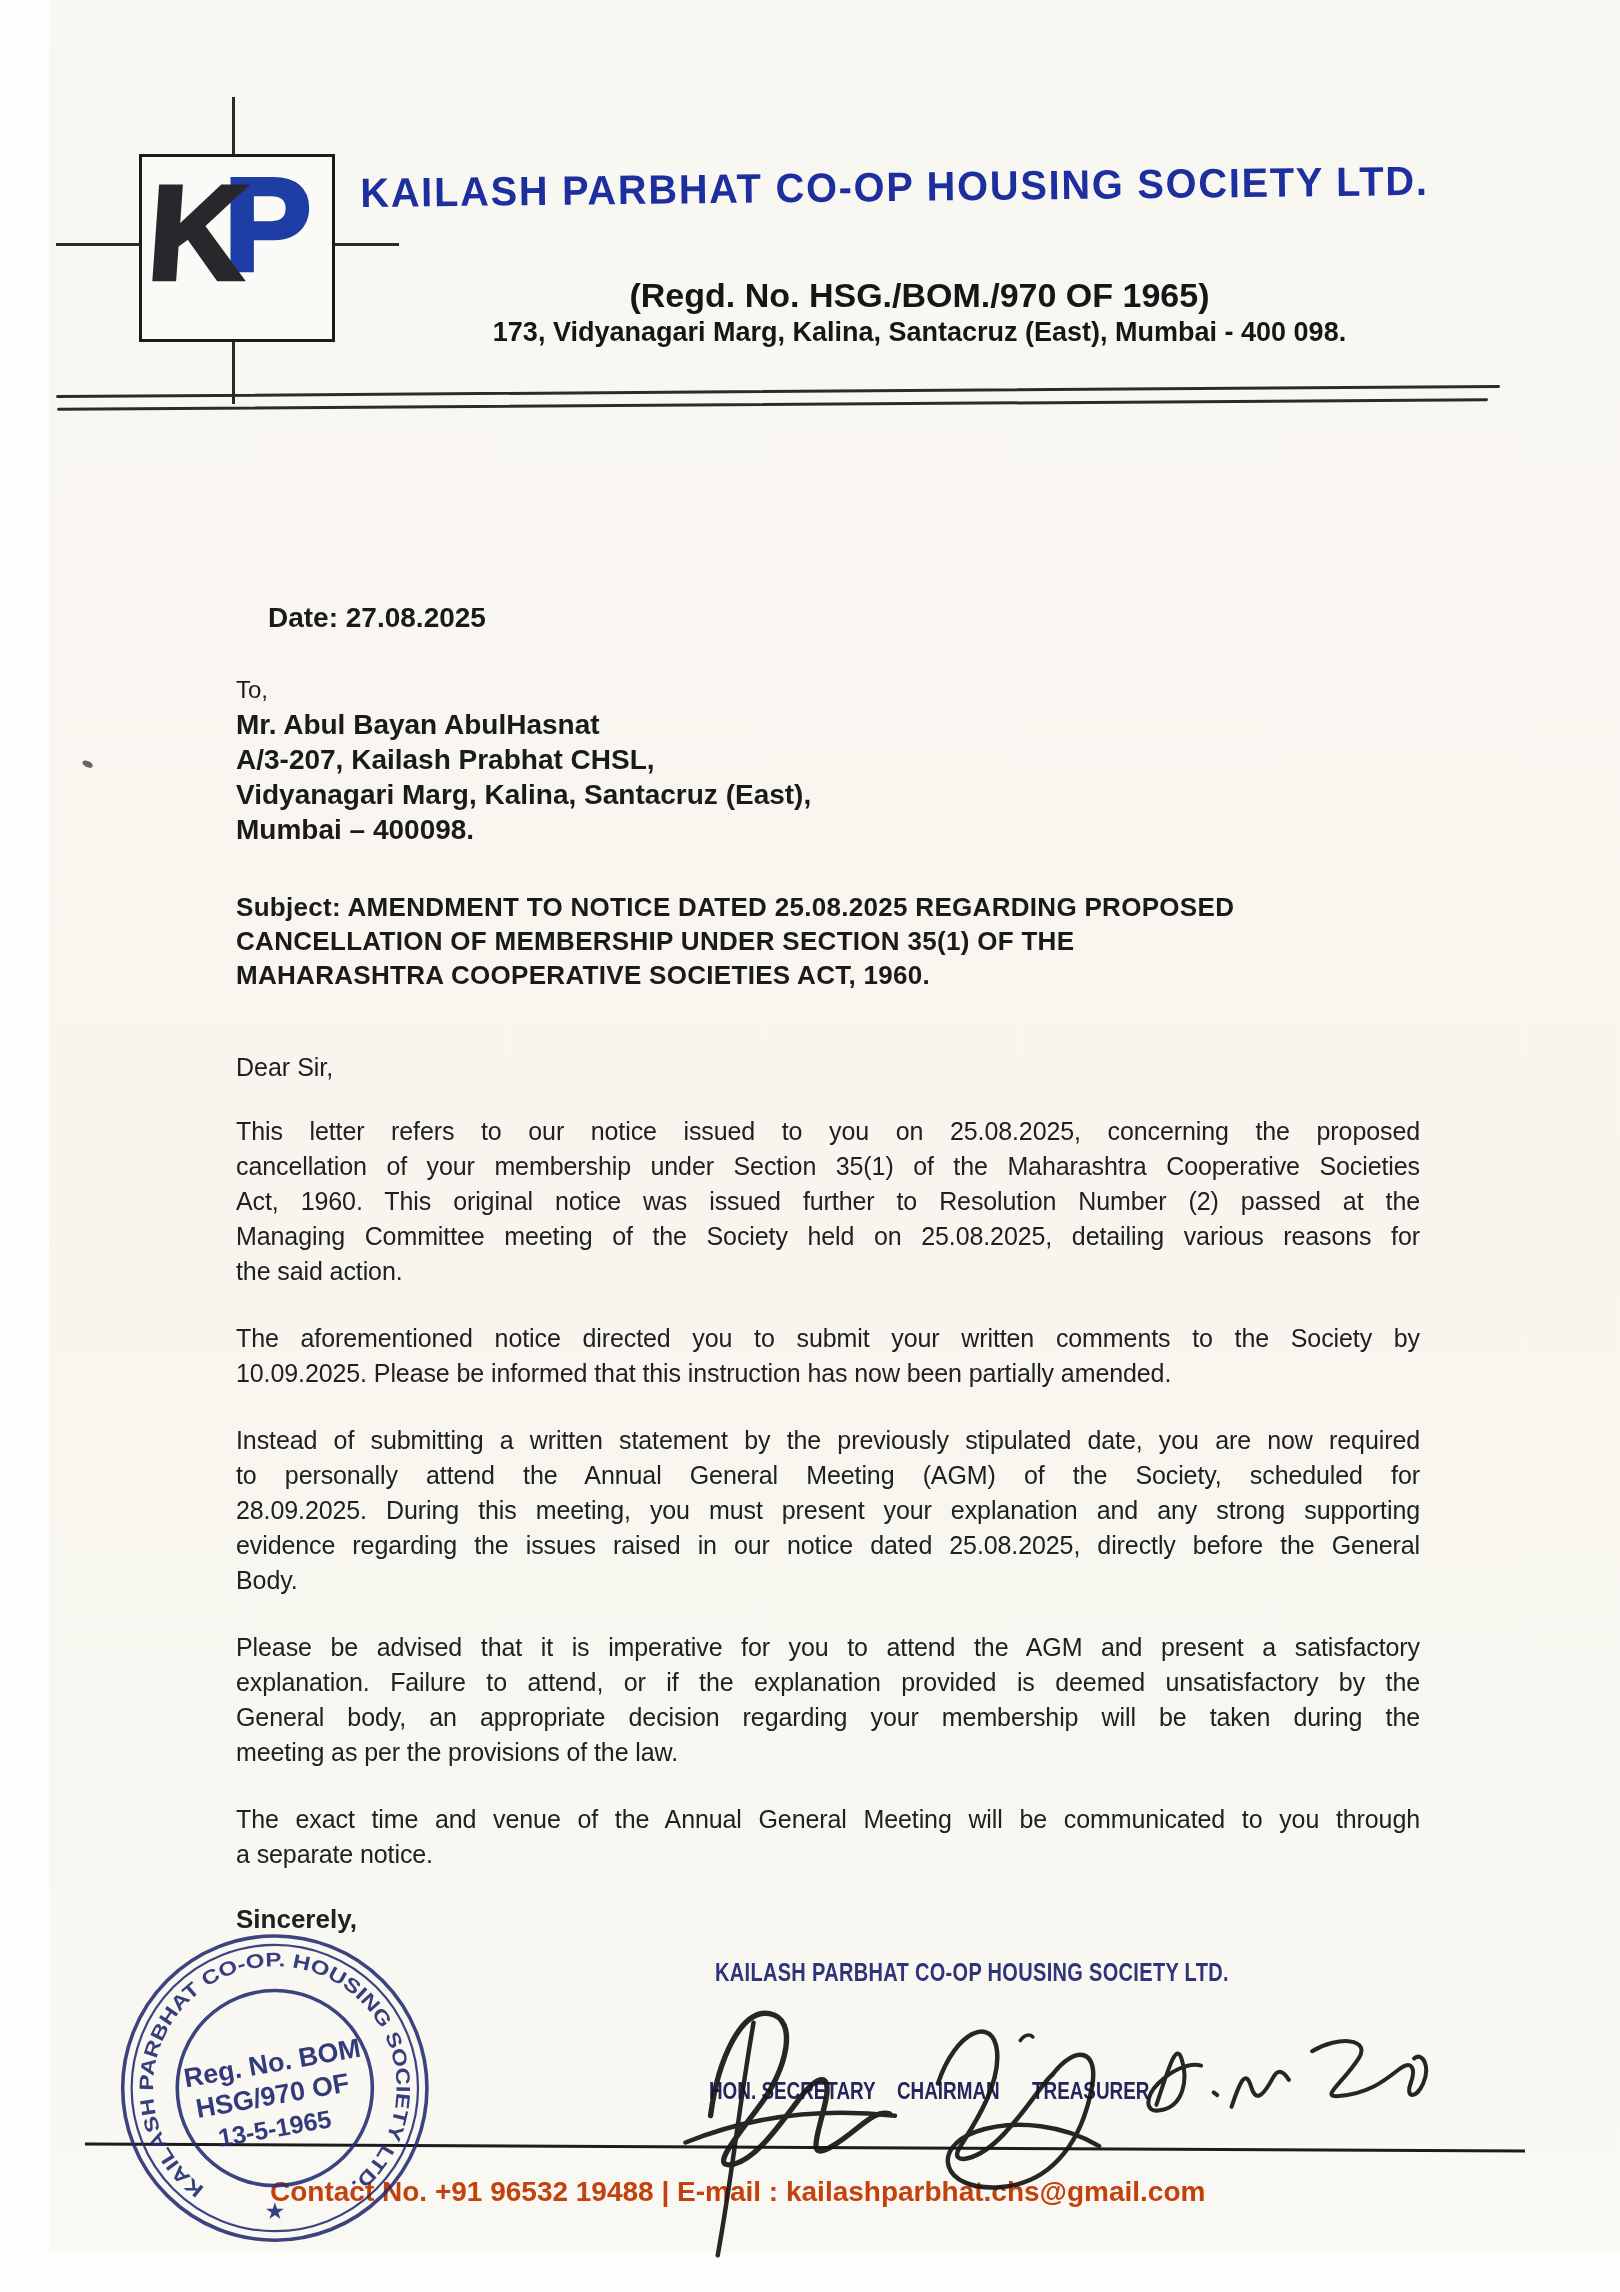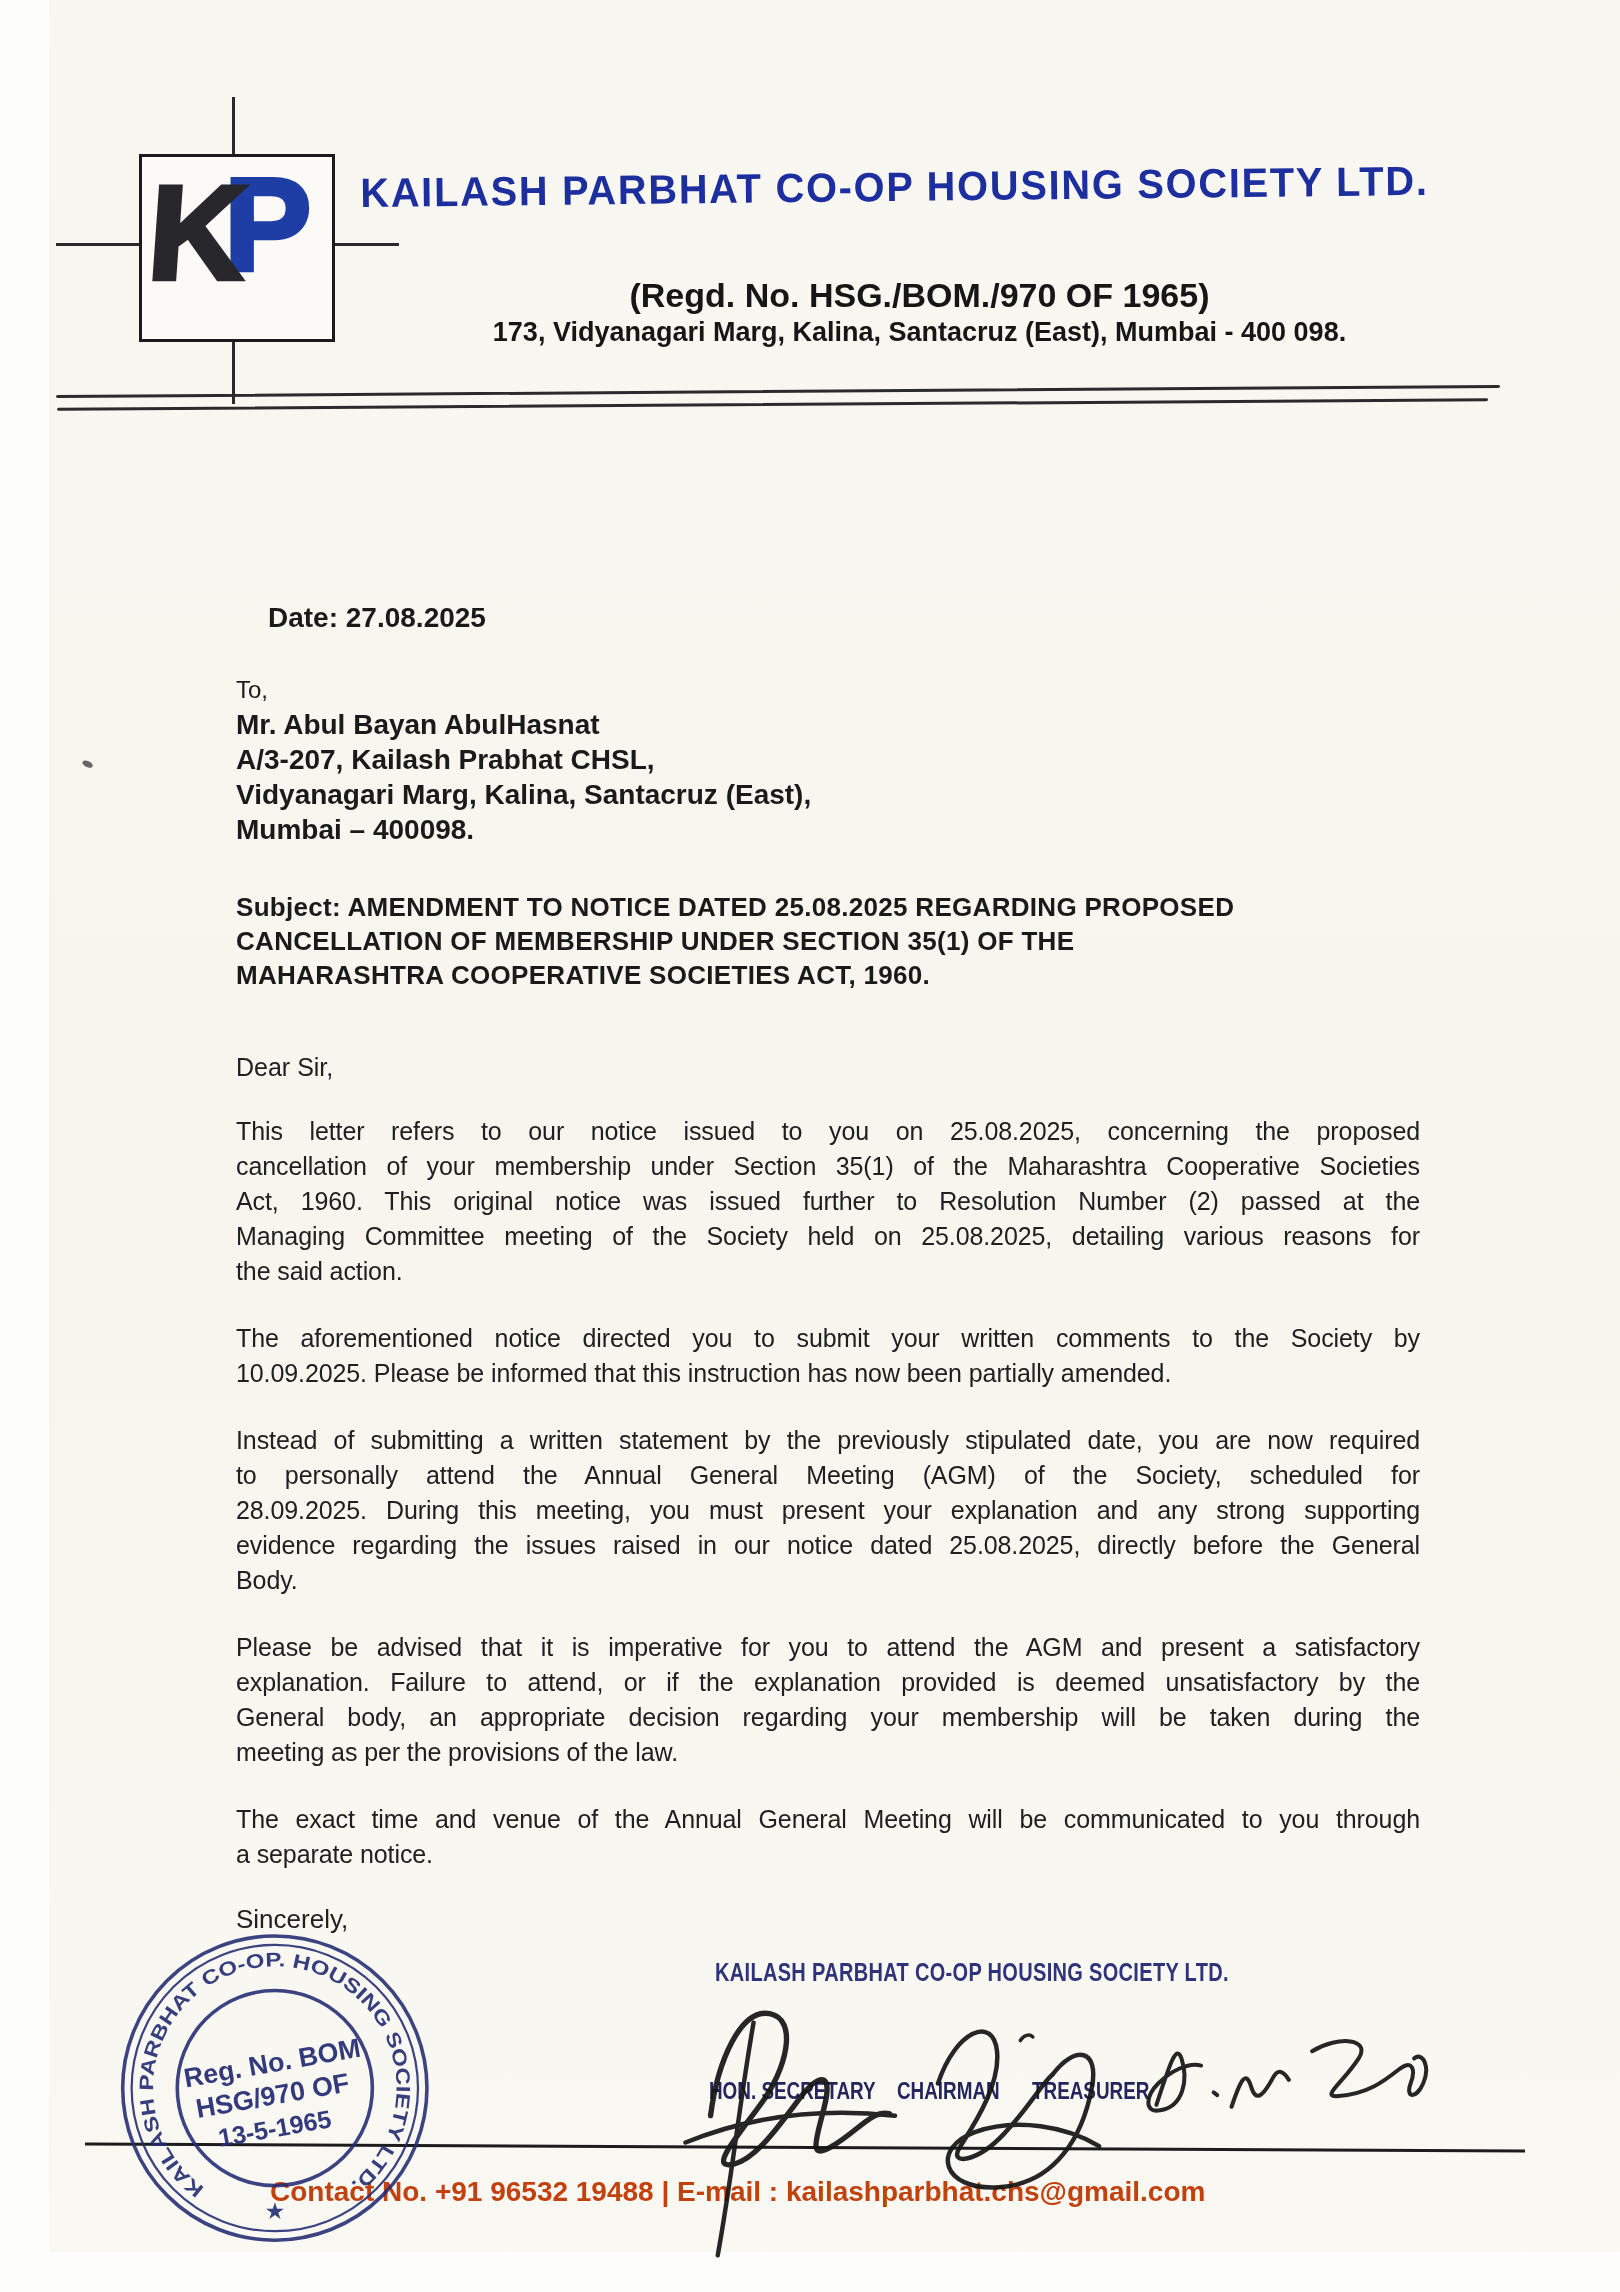--- a/index.html
+++ b/index.html
@@ -27,21 +27,21 @@
   .to{position:absolute;left:236px;top:672px;font-size:24px;font-weight:400;line-height:35px;}
   .recip{position:absolute;left:236px;top:707px;font-size:28px;font-weight:700;line-height:35px;}
   .subject{position:absolute;left:236px;top:890px;width:1200px;font-size:26px;font-weight:700;
            line-height:34px;letter-spacing:0.3px;}
   .salut{position:absolute;left:236px;top:1053px;font-size:25px;color:#202020;}
   .paras{position:absolute;left:236px;top:1114px;width:1188px;font-size:25px;line-height:35px;
          color:#202020;letter-spacing:-0.1px;}
   .para{margin:0 4px 32px 0;}
   .para .line{text-align:justify;text-align-last:justify;}
   .para .line:last-child{text-align-last:left;}
-  .closing{position:absolute;left:236px;top:1904px;font-size:26px;color:#202020;}
+  .closing{position:absolute;left:236px;top:1904px;font-size:26px;color:#202020;font-weight:bold;}
   
   .stamp-line{position:absolute;left:715px;top:1958px;white-space:nowrap;font-size:25px;
               font-weight:700;letter-spacing:0.4px;color:#1e2470;opacity:.92;
               transform:scaleX(.8);transform-origin:left top;z-index:4;}
   .role{position:absolute;top:2078px;white-space:nowrap;font-size:23px;font-weight:700;
         color:#23255c;transform:scaleX(.82);transform-origin:left top;z-index:4;}
   .footer-rule{position:absolute;left:85px;top:2146px;width:1440px;height:2.7px;background:#1c1c1c;
                transform:rotate(.28deg);z-index:2;}
   .contact{position:absolute;left:270px;top:2176px;font-size:28px;font-weight:700;color:#c2410c;
            white-space:nowrap;z-index:3;}

